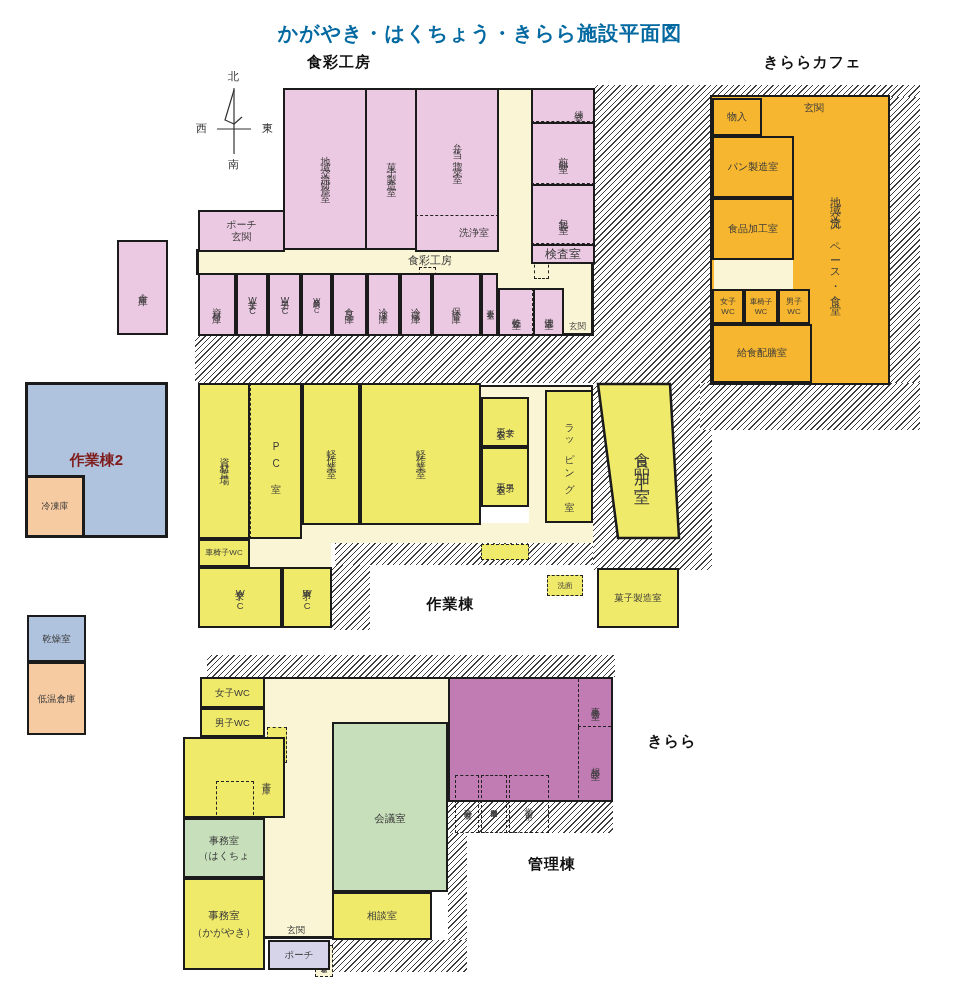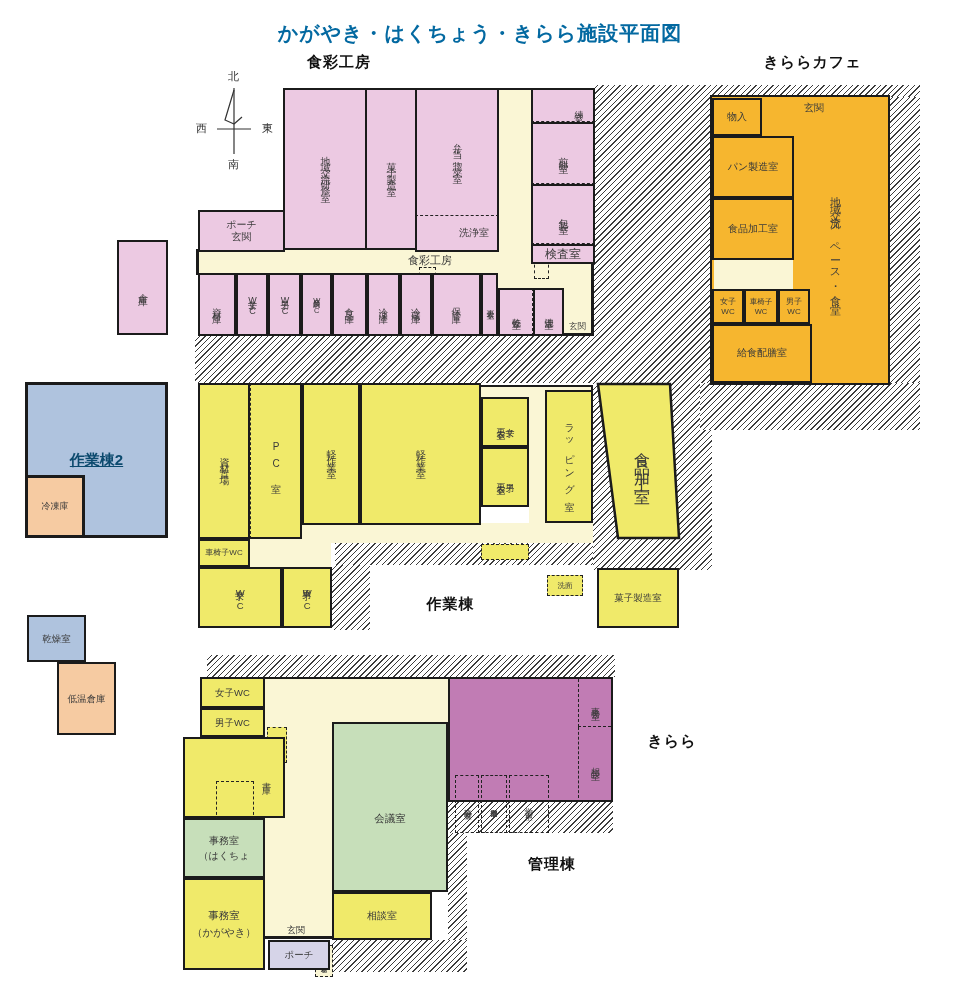--- a/index.html
+++ b/index.html
@@ -153,24 +153,24 @@
       <span style="width:25px;word-break:break-all;">車椅子WC</span>
     </div>
   <div class="room orange" style="left:778px;top:289px;width:32px;height:35px;font-size:8px;">
       <span style="width:18px;word-break:break-all;">男子WC</span>
     </div>
   <div class="room orange" style="left:712px;top:324px;width:100px;height:59px;">給食配膳室</div>
   <div class="lbl" style="left:815px;top:112px;width:40px;height:265px;">
       <span class="v" style="font-size:11px;letter-spacing:7px;">地域交流スペース・食堂</span>
     </div>
 
-  <div class="room blue" style="left:25px;top:382px;width:143px;height:156px;border-width:3px;font-weight:bold;font-size:15px;color:#0c4a6e;text-decoration:underline;">作業棟2</div>
+  <div class="room blue" style="left:25px;top:382px;width:143px;height:156px;border-width:3px;font-weight:bold;font-size:15px;color:#7f1d1d;">作業棟2</div>
   <div class="room peach" style="left:25px;top:475px;width:60px;height:63px;border-width:3px;font-size:9px;">冷凍庫</div>
   <div class="room blue" style="left:27px;top:615px;width:59px;height:47px;font-size:9.5px;">乾燥室</div>
-  <div class="room peach" style="left:27px;top:662px;width:59px;height:73px;font-size:9.5px;margin-left:30px;">低温倉庫</div>
+  <div class="room peach" style="left:27px;top:662px;width:59px;height:73px;font-size:9.5px;">低温倉庫</div>
 
   <div class="cream" style="left:481px;top:385px;width:112px;height:14px;border-top:2.5px solid var(--wall);border-right:2.5px solid var(--wall);"></div>
   <div class="cream" style="left:529px;top:397px;width:16px;height:126px;"></div>
   <div class="cream" style="left:302px;top:523px;width:291px;height:20px;"></div>
   <div class="cream" style="left:250px;top:539px;width:81px;height:28px;"></div>
 
   <div class="room yellow" style="left:198px;top:383px;width:52px;height:156px;">
       <span class="v" style="letter-spacing:6px;">資材置場</span>
     </div>
   <div class="room yellow" style="left:250px;top:383px;width:52px;height:156px;border-left:1.5px dashed #222;">

